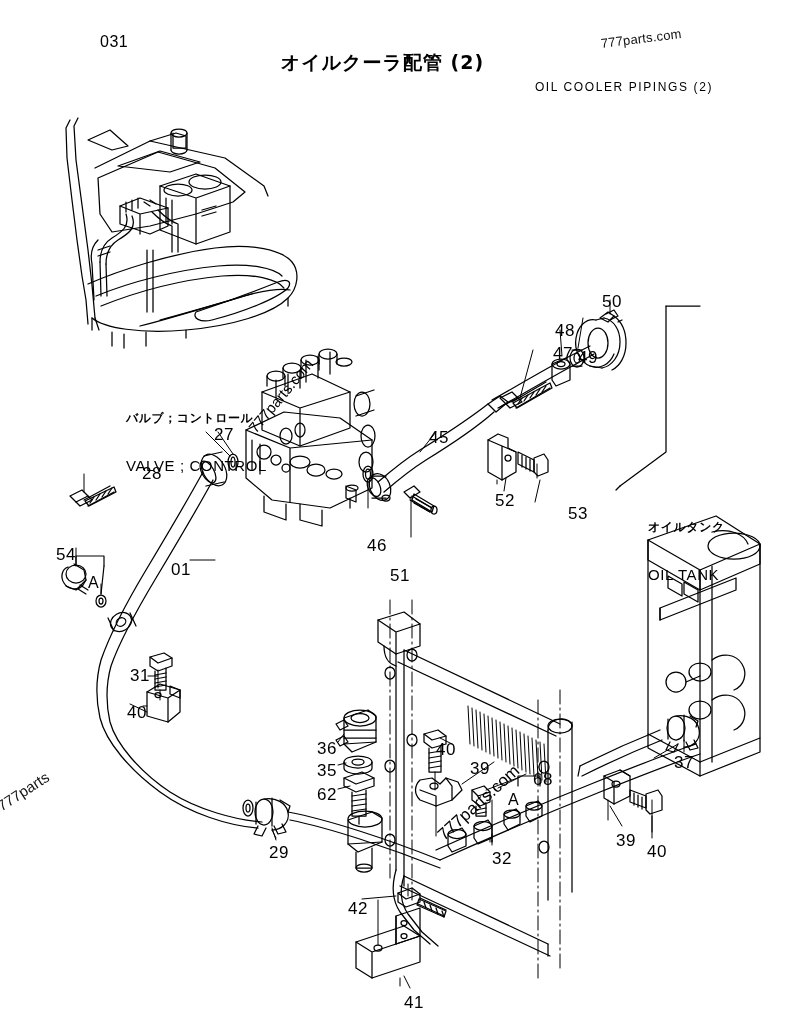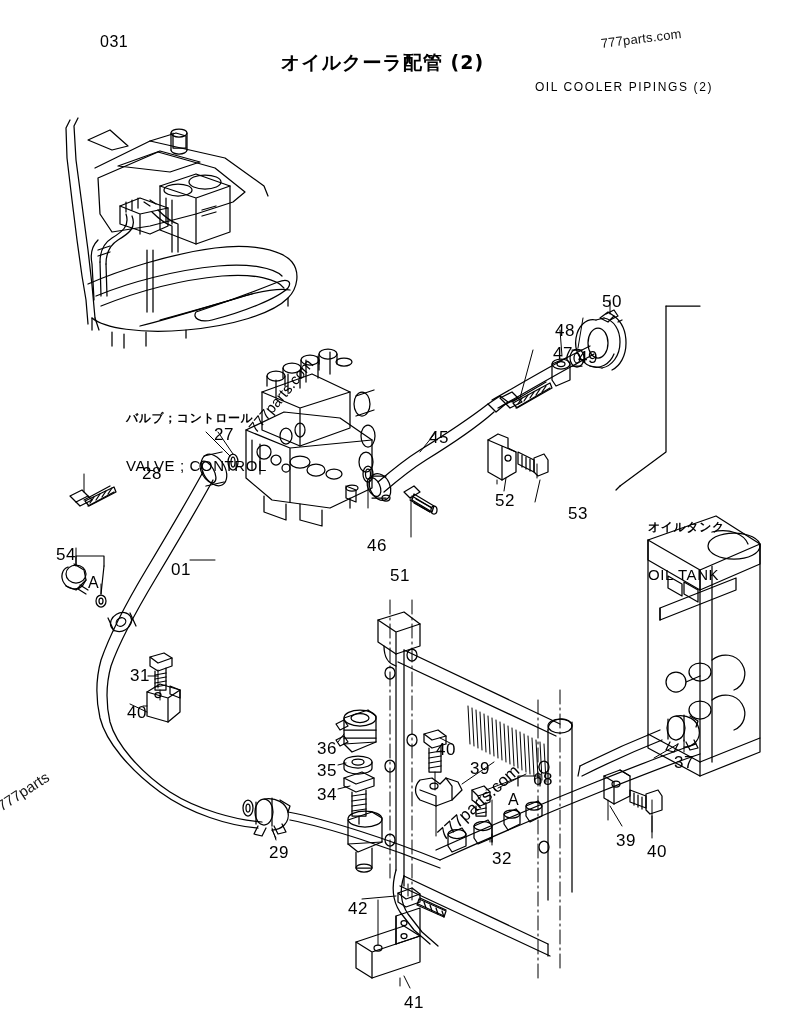--- a/index.html
+++ b/index.html
@@ -555,21 +555,21 @@
   </div>
 
   <div id="callout-layer">
       <div class="txt num" style="left: 171px; top: 560px;">01</div>
       <div class="txt num" style="left: 214px; top: 425px;">27</div>
       <div class="txt num" style="left: 142px; top: 464px;">28</div>
       <div class="txt num" style="left: 269px; top: 843px;">29</div>
       <div class="txt num" style="left: 127px; top: 703px;">40</div>
       <div class="txt num" style="left: 130px; top: 666px;">31</div>
       <div class="txt num" style="left: 492px; top: 849px;">32</div>
-      <div class="txt num" style="left: 317px; top: 785px;">34</div>
+      <div class="txt num" style="left: 317px; top: 785px;">62</div>
       <div class="txt num" style="left: 317px; top: 761px;">35</div>
       <div class="txt num" style="left: 317px; top: 739px;">36</div>
       <div class="txt num" style="left: 674px; top: 753px;">37</div>
       <div class="txt num" style="left: 470px; top: 759px;">39</div>
       <div class="txt num" style="left: 436px; top: 740px;">40</div>
       <div class="txt num" style="left: 616px; top: 831px;">39</div>
       <div class="txt num" style="left: 647px; top: 842px;">40</div>
       <div class="txt num" style="left: 404px; top: 993px;">41</div>
       <div class="txt num" style="left: 348px; top: 899px;">42</div>
       <div class="txt num" style="left: 533px; top: 770px;">68</div>

